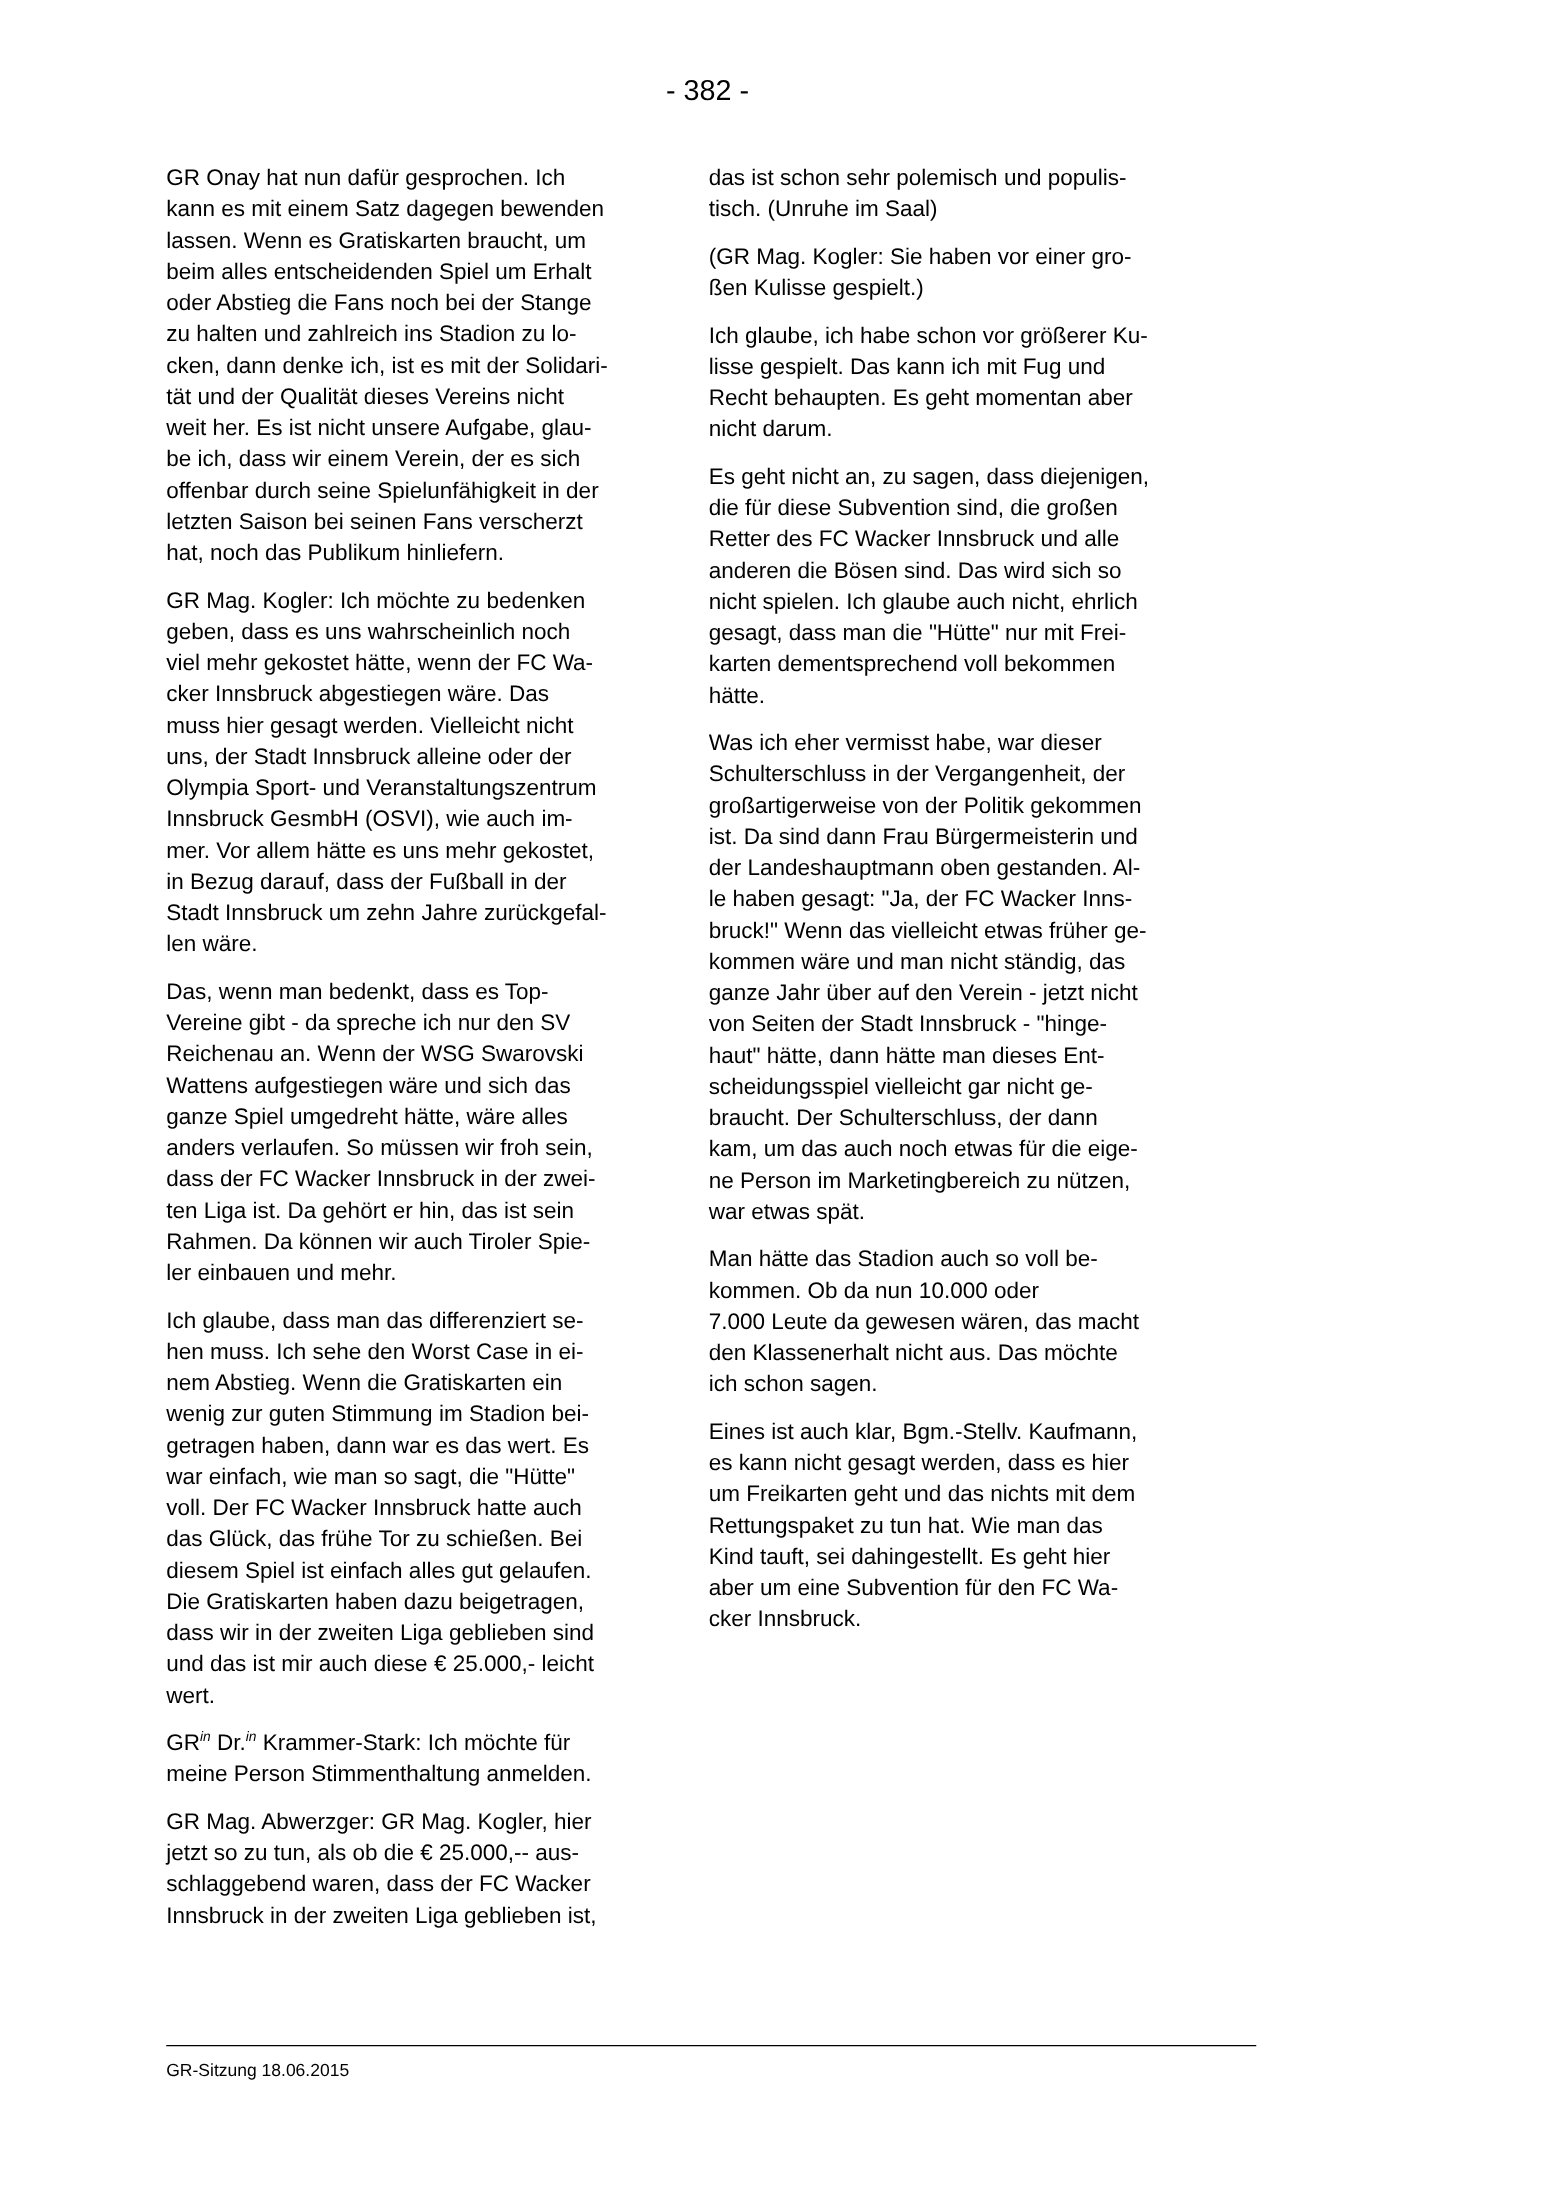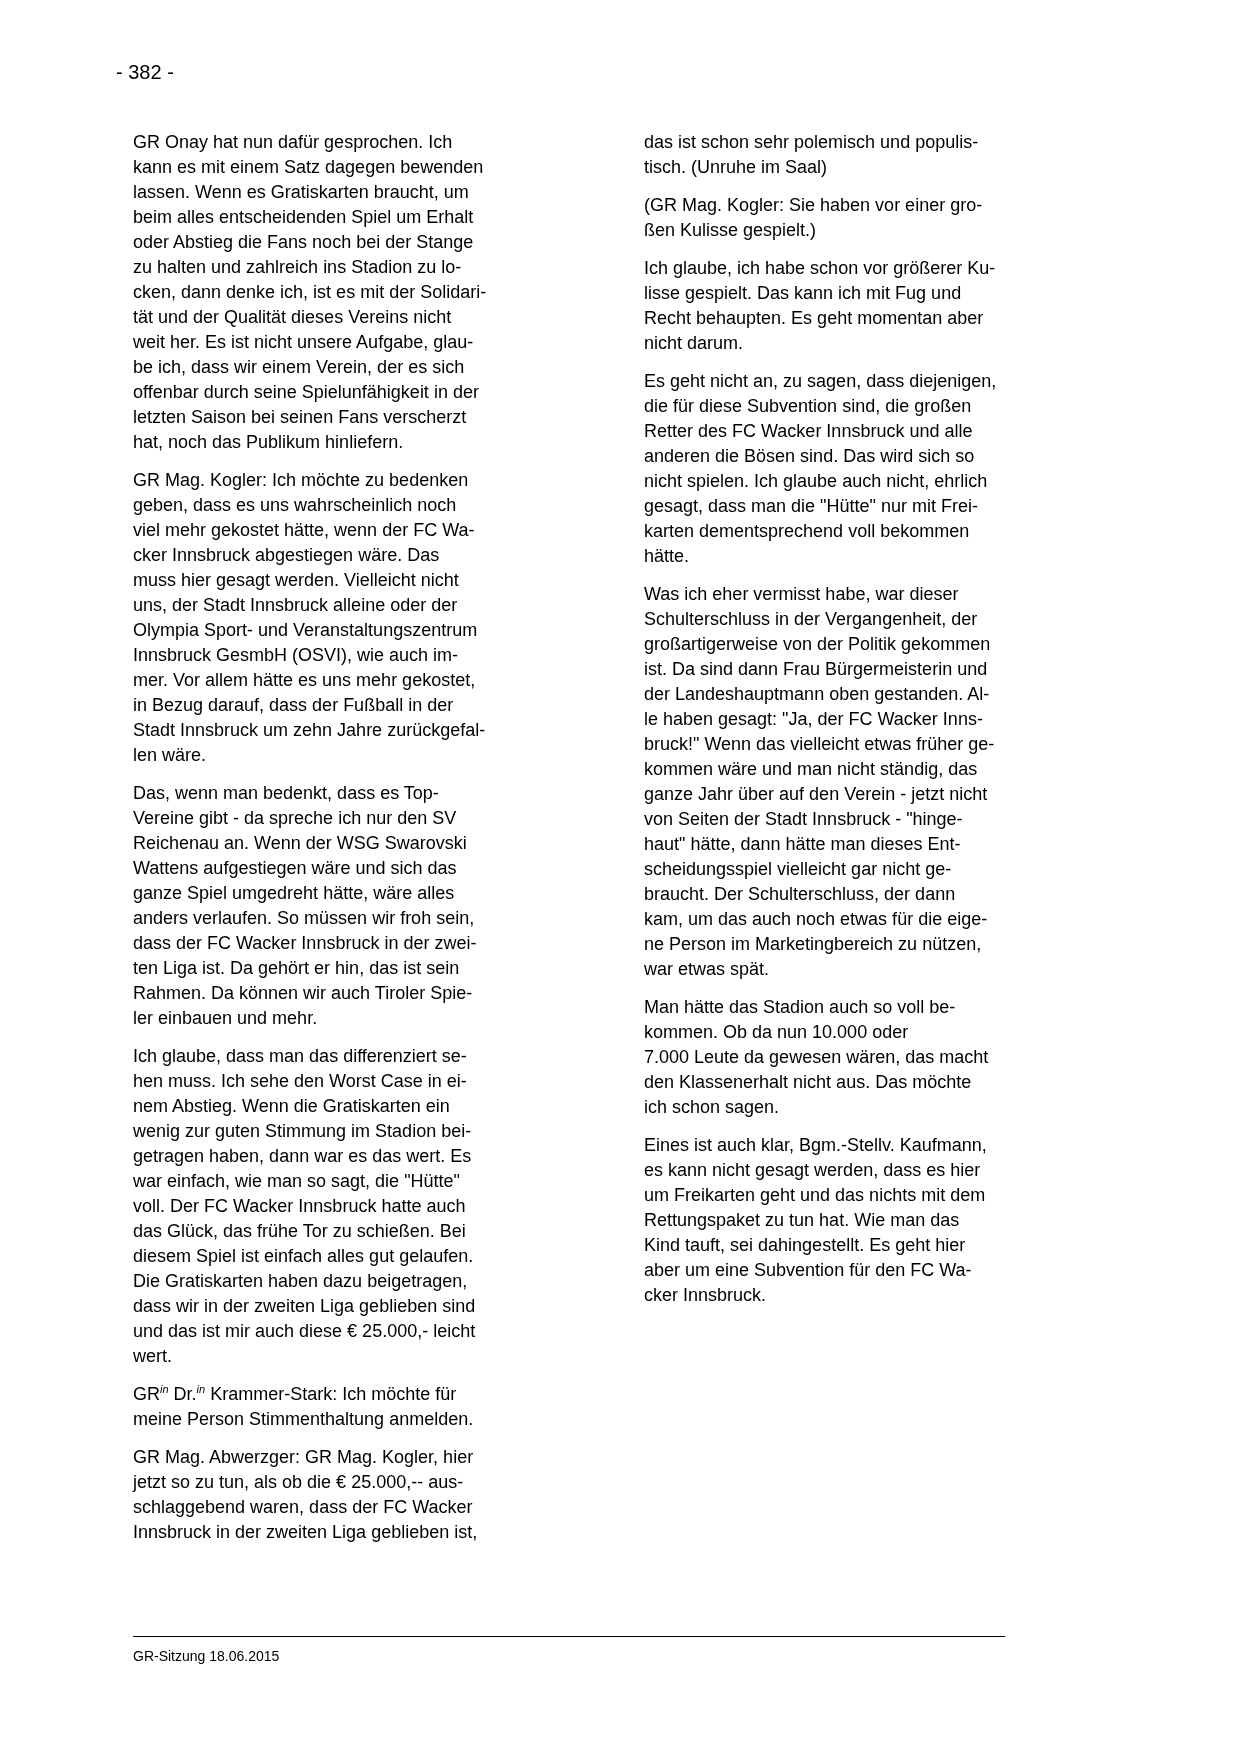--- a/index.html
+++ b/index.html
@@ -12,32 +12,33 @@
     width: 1241px;
     height: 1754px;
     background: #ffffff;
     font-family: "Liberation Sans", "DejaVu Sans", sans-serif;
     color: #000000;
     overflow: hidden;
   }
   .page-number {
     position: absolute;
     top: 60px;
-    left: 116px;
+    left: 133px;
     width: 866px;
-    font-size: 20px;
+    text-align: center;
+    font-size: 23px;
     line-height: 25px;
   }
   .columns {
     position: absolute;
     top: 130px;
     left: 133px;
     width: 868px;
     display: flex;
-    gap: 112px;
+    gap: 35px;
   }
   .column {
     width: 399px;
     flex: 0 0 399px;
   }
   .para {
     margin: 0 0 13px 0;
     font-size: 18px;
     line-height: 25px;
     white-space: pre-line;

